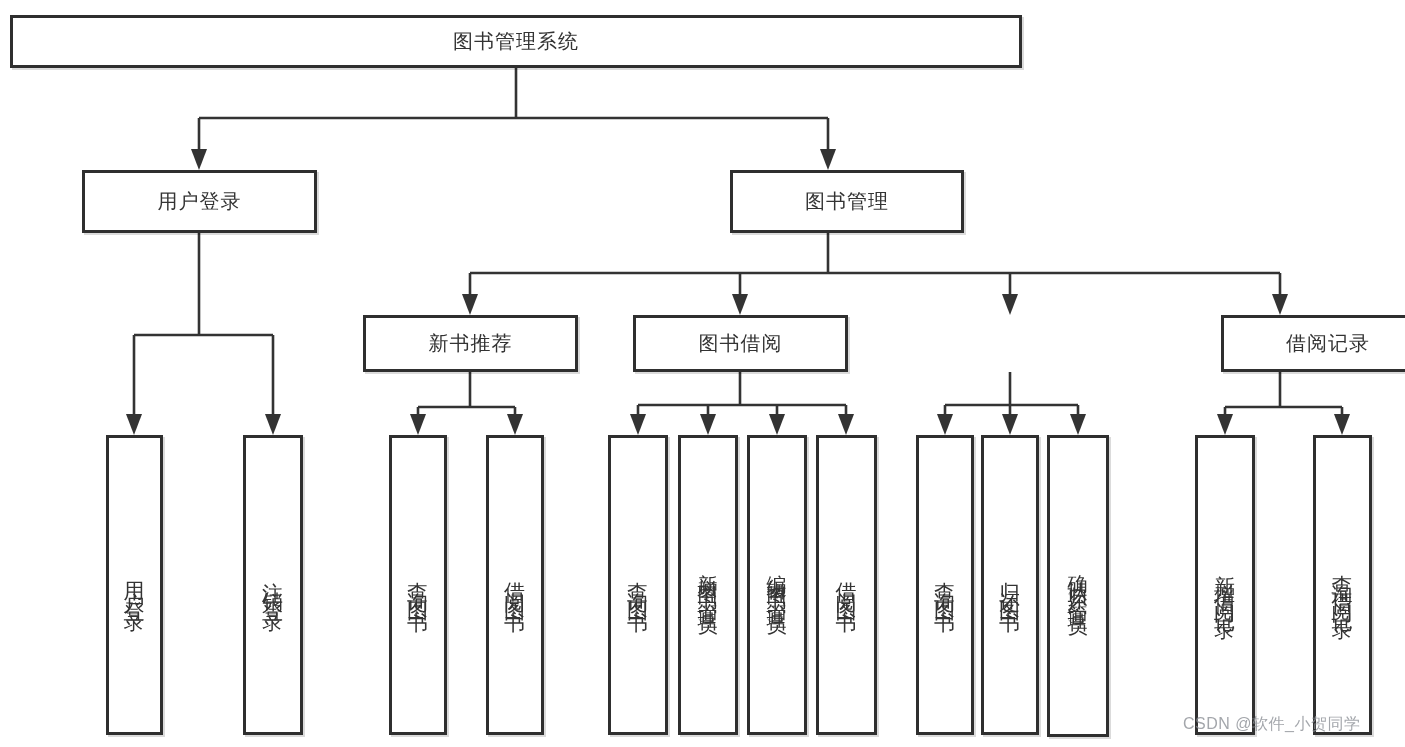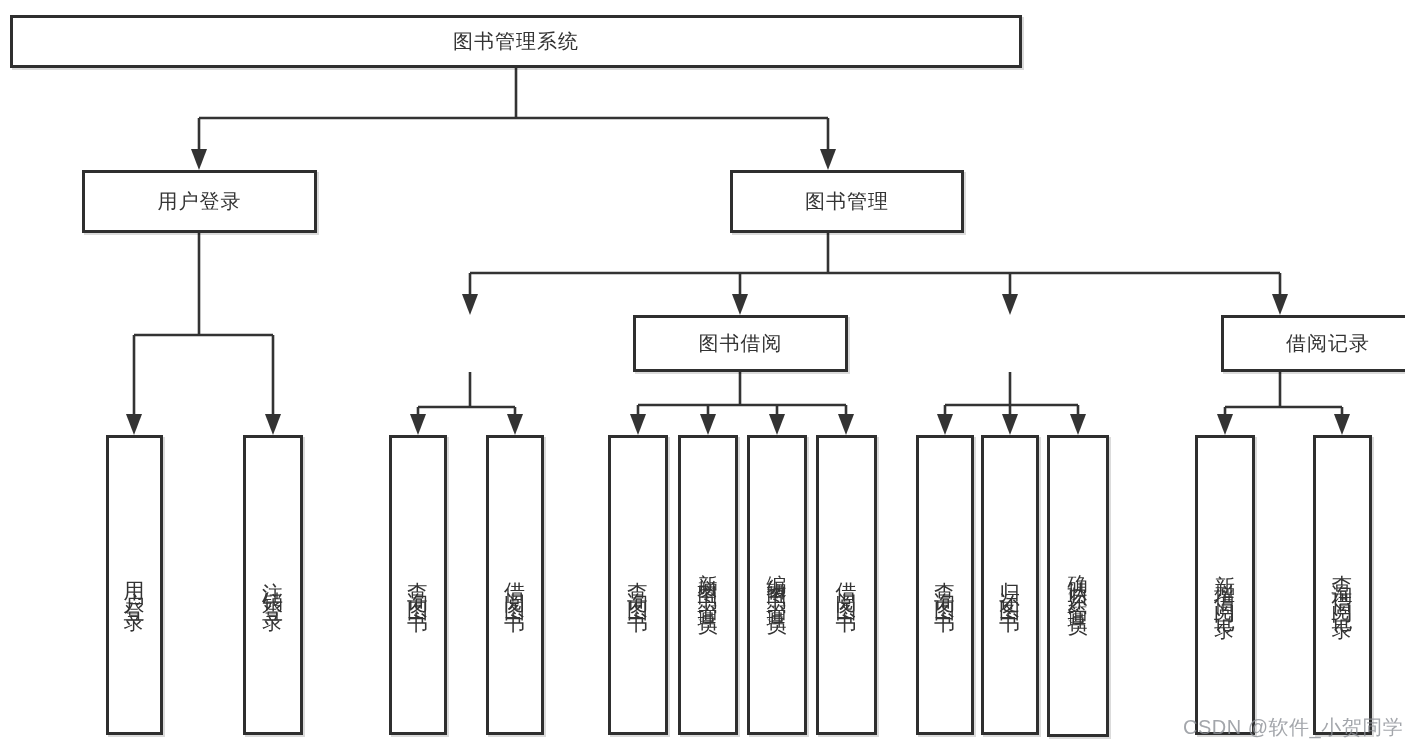--- a/index.html
+++ b/index.html
@@ -49,21 +49,21 @@
     letter-spacing: 6px;
     font-size: 20px;
   }
   .node.v.mid {
     letter-spacing: 9px;
   }
   .watermark {
     position: absolute;
     left: 1183px;
     top: 714px;
-    font-size: 20px;
+    font-size: 16px;
     color: rgba(140, 144, 150, 0.8);
     white-space: nowrap;
     letter-spacing: 0.5px;
   }
 </style>
 </head>
 <body>
 
 <div class="canvas">
 
@@ -134,20 +134,21 @@
       <polygon points="1217,414 1233,414 1225,435"></polygon>
       <polygon points="1334,414 1350,414 1342,435"></polygon>
     </g>
   </svg>
 
   <div class="node h" style="left:10px; top:15px; width:1012px; height:53px;">图书管理系统</div>
 
   <div class="node h" style="left:82px; top:170px; width:235px; height:63px;">用户登录</div>
   <div class="node h" style="left:711px; top:170px; width:234px; height:63px;margin-left:19px;">图书管理</div>
 
+  <div class="node h" style="left:363px; top:315px; width:215px; height:57px;">新书推荐</div>
   <div class="node h" style="left:633px; top:315px; width:215px; height:57px;">图书借阅</div>
   <div class="node h" style="left:1173px; top:315px; width:214px; height:57px;margin-left:48px;">借阅记录</div>
 
   <div class="node v" style="left:106px; top:435px; width:57px; height:300px;">用户登录</div>
   <div class="node v" style="left:243px; top:435px; width:60px; height:300px;">注销登录</div>
 
   <div class="node v" style="left:389px; top:435px; width:58px; height:300px;">查询图书</div>
   <div class="node v" style="left:486px; top:435px; width:58px; height:300px;">借阅图书</div>
 
   <div class="node v" style="left:608px; top:435px; width:60px; height:300px;">查询图书</div>

